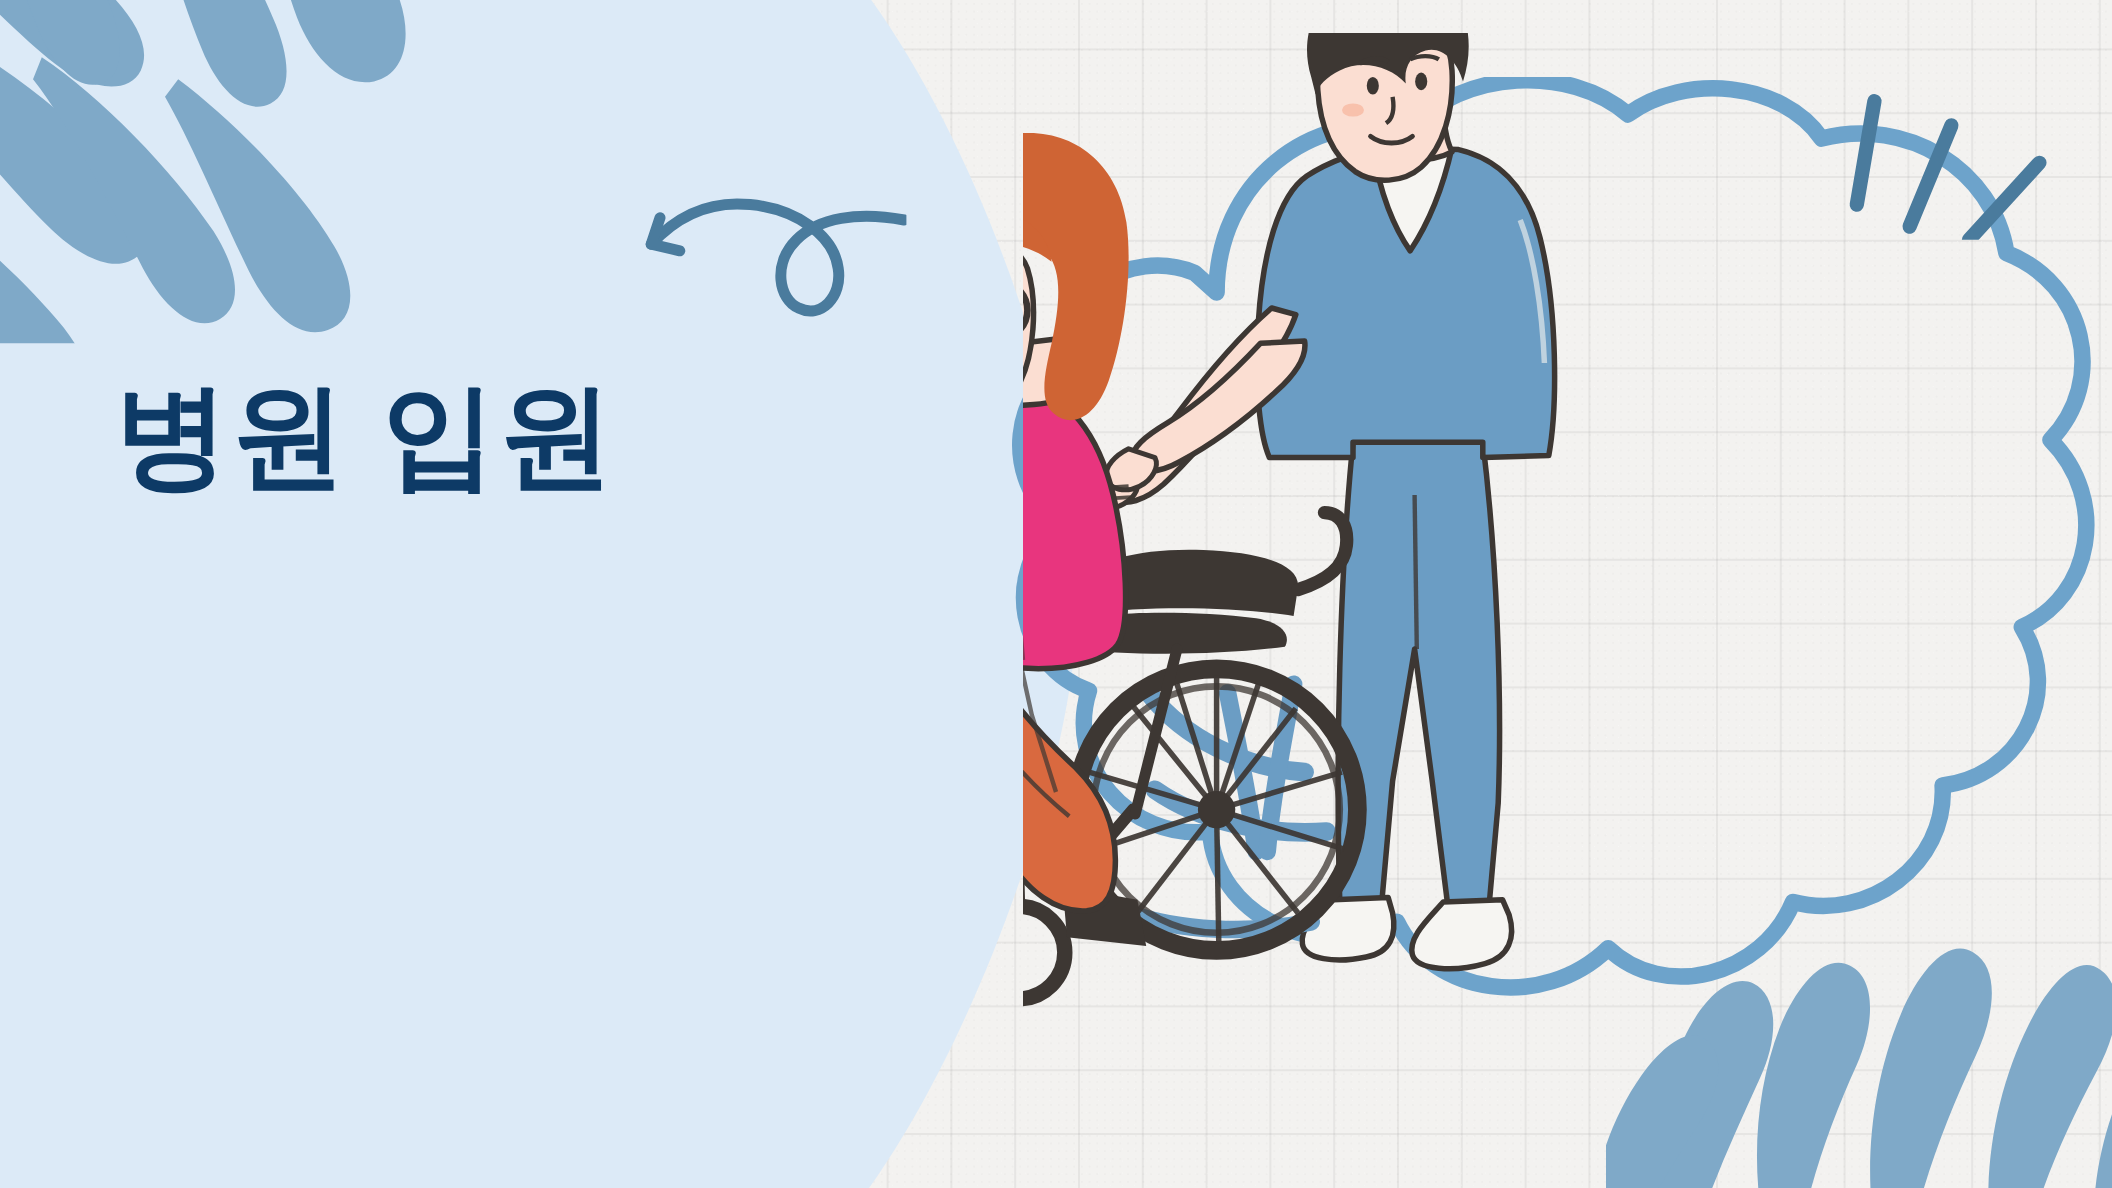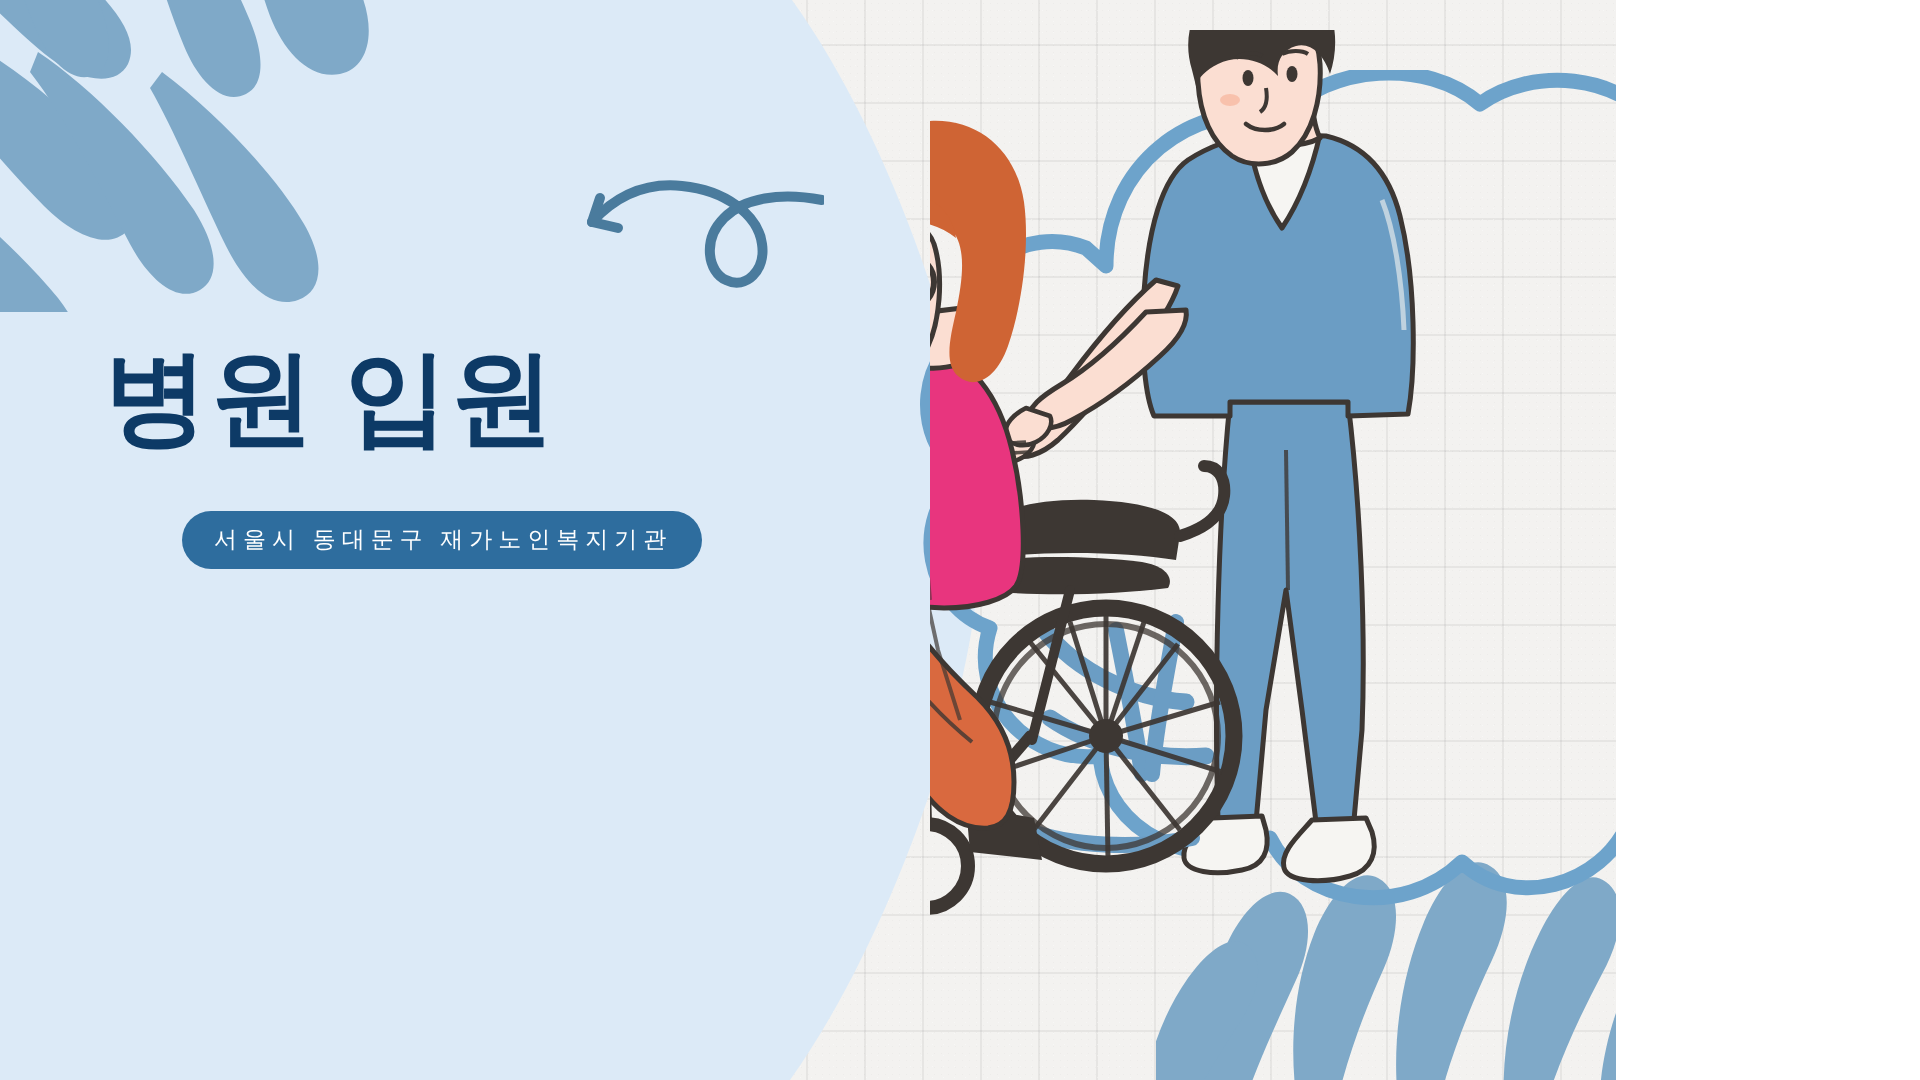--- a/index.html
+++ b/index.html
@@ -3,26 +3,25 @@
 <meta charset="utf-8">
 <title>병원 입원 지원 서비스</title>
 <style>
   html, body {
     margin: 0;
     padding: 0;
     background: #ffffff;
   }
   #poster {
     position: relative;
-    width: 1596px;
+    width: 1920px;
     height: 1080px;
     overflow: hidden;
-    font-family: Liberation Serif, serif;
+    font-family: Liberation Sans, sans-serif;
     background: #f3f2f0;
-    padding-left: 20px;
   }
 
   
   .paper {
     position: absolute;
     inset: 0;
     background-color: #f3f2f0;
     background-image:
       linear-gradient(to right, rgba(140,140,140,0.13) 1.6px, transparent 1.6px),
       linear-gradient(to bottom, rgba(140,140,140,0.13) 1.6px, transparent 1.6px);
@@ -313,18 +312,15 @@
 
   <div class="curly-arrow">
     <svg viewBox="0 0 250 145" width="250" height="145">
       <path d="M248 30 C206 22 170 28 150 48 C128 70 134 102 152 110 C172 120 192 100 188 74 C184 44 150 20 108 16 C70 12 40 28 18 52" fill="none" stroke="#4a7b9d" stroke-width="10" stroke-linecap="round"></path>
       <path d="M18 52 L26 28 M18 52 L44 58" fill="none" stroke="#4a7b9d" stroke-width="10" stroke-linecap="round"></path>
     </svg>
   </div>
 
   <div class="headline">
     <div class="title-line">병원 입원</div>
-    <div class="badge-wrap">
-      <span class="badge">서울시 동대문구 재가노인복지기관</span>
-    </div>
   </div>
 
 </div>
 
 </body></html>

